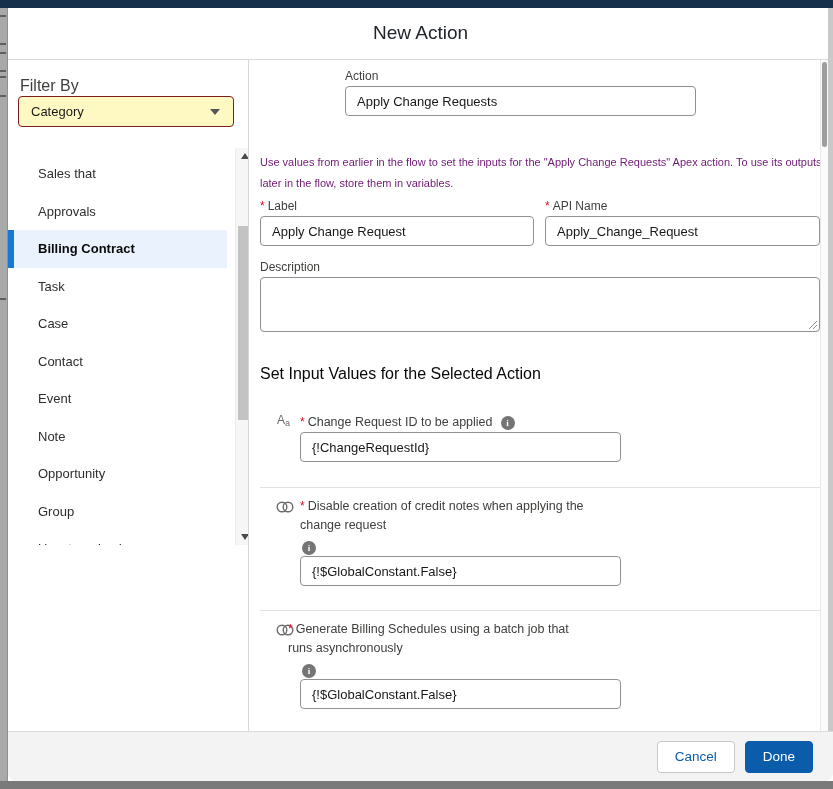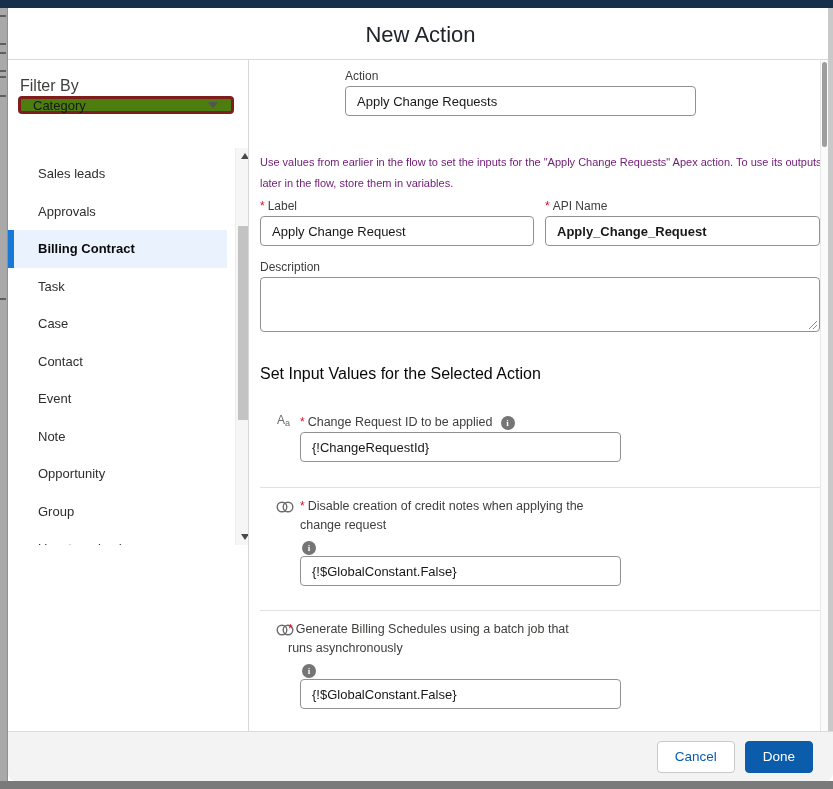--- a/index.html
+++ b/index.html
@@ -10,26 +10,26 @@
   }
   
   .top-bar { position:absolute; left:0; top:0; width:833px; height:8px; background:#16304c; z-index:6; }
   .left-strip { position:absolute; left:0; top:0; width:8px; height:781px; background:#a9a9a9; border-right:1px solid #8f8f8f; z-index:5; }
   .left-strip .tick { position:absolute; left:0; width:6px; height:2px; background:#5f5f5f; }
   .right-strip { position:absolute; left:828px; top:8px; width:5px; height:723px; background:#c9c9c9; z-index:4; }
   .bottom-strip { position:absolute; left:0; top:781px; width:833px; height:8px; background:#7a7a7a; z-index:3; }
 
   
   .modal-header { position:absolute; left:8px; top:8px; width:825px; height:52px; background:#fff; border-bottom:1px solid #d9d9d9; z-index:2; }
-  .modal-title { position:absolute; left:0; right:0; top:14px; text-align:center; font-size:22px; color:#20242b; }
+  .modal-title { position:absolute; left:0; right:0; top:14px; text-align:center; font-size:19px; color:#20242b; }
 
   
   .sidebar { position:absolute; left:8px; top:60px; width:240px; height:671px; background:#fff; z-index:2; }
   .filter-label { position:absolute; left:12px; top:17px; font-size:16px; color:#3e3e3c; }
-  .dropdown { position:absolute; left:10px; top:36px; width:216px; height:18px; border:3px solid #7f1d1d; border-radius:4px; background:#4d7c0f; cursor:pointer; display:flex; align-items:center; }
+  .dropdown { position:absolute; left:10px; top:36px; width:216px; height:31px; border:1px solid #7f1d1d; border-radius:4px; background:#fef9c3; cursor:pointer; display:flex; align-items:center; }
   .dropdown-value { font-size:13px; color:#181818; padding-left:12px; flex:1; }
   .chevron-down { width:0; height:0; border-left:5px solid transparent; border-right:5px solid transparent; border-top:6px solid #555; margin-right:13px; }
 
   .category-list { position:absolute; left:0; top:88px; width:240px; height:397px; overflow:hidden; }
   .items-col { position:absolute; left:0; top:7px; width:219px; }
   .sidebar-item { position:relative; height:37.5px; display:flex; align-items:center; padding-left:30px; font-size:13px; color:#2e2e2e; cursor:pointer; }
   .sidebar-item .sel-bar { display:none; }
   .sidebar-item.selected { background:#eaf2fe; font-weight:bold; color:#0a0a0a; }
   .sidebar-item.selected .sel-bar { display:block; position:absolute; left:0; top:0; width:6px; height:100%; background:#1779d6; }
 
@@ -96,21 +96,21 @@
   <div class="filter-label">Filter By</div>
   <div class="dropdown" role="combobox">
     <span class="dropdown-value">Category</span>
     <span class="chevron-down"></span>
   </div>
 
   <div class="category-list">
     <div class="items-col">
         <div class="sidebar-item">
 
-    <span>Sales leads</span>
+    <span>Sales that</span>
   </div>
         <div class="sidebar-item">
 
     <span>Approvals</span>
   </div>
         <div class="sidebar-item selected">
     <span class="sel-bar"></span>
     <span>Billing Contract</span>
   </div>
         <div class="sidebar-item">
@@ -170,21 +170,21 @@
   <div class="field-label inline-flex" style="left:11px; top:139px;">
     <span class="req">*</span>
     <span>Label</span>
   </div>
   <input class="text-input" style="left: 11px; top: 156px; width: 274px;" value="Apply Change Request">
 
   <div class="field-label inline-flex" style="left:296px; top:139px;">
     <span class="req">*</span>
     <span>API Name</span>
   </div>
-  <input class="text-input" style="left: 296px; top: 156px; width: 275px; font-weight: bold;" value="Apply_Change_Request">
+  <input class="text-input" style="left: 296px; top: 156px; width: 275px;" value="Apply_Change_Request">
 
   <div class="field-label" style="left:11px; top:200px;text-align:right;">Description</div>
   <div class="desc-wrap">
     <textarea class="desc-area" style=""></textarea>
     <svg class="resize-handle" width="11" height="11">
       <line x1="10" y1="2" x2="2" y2="10" stroke="#8f8f8f" stroke-width="1"></line>
       <line x1="10" y1="6" x2="6" y2="10" stroke="#8f8f8f" stroke-width="1"></line>
     </svg>
   </div>
 

